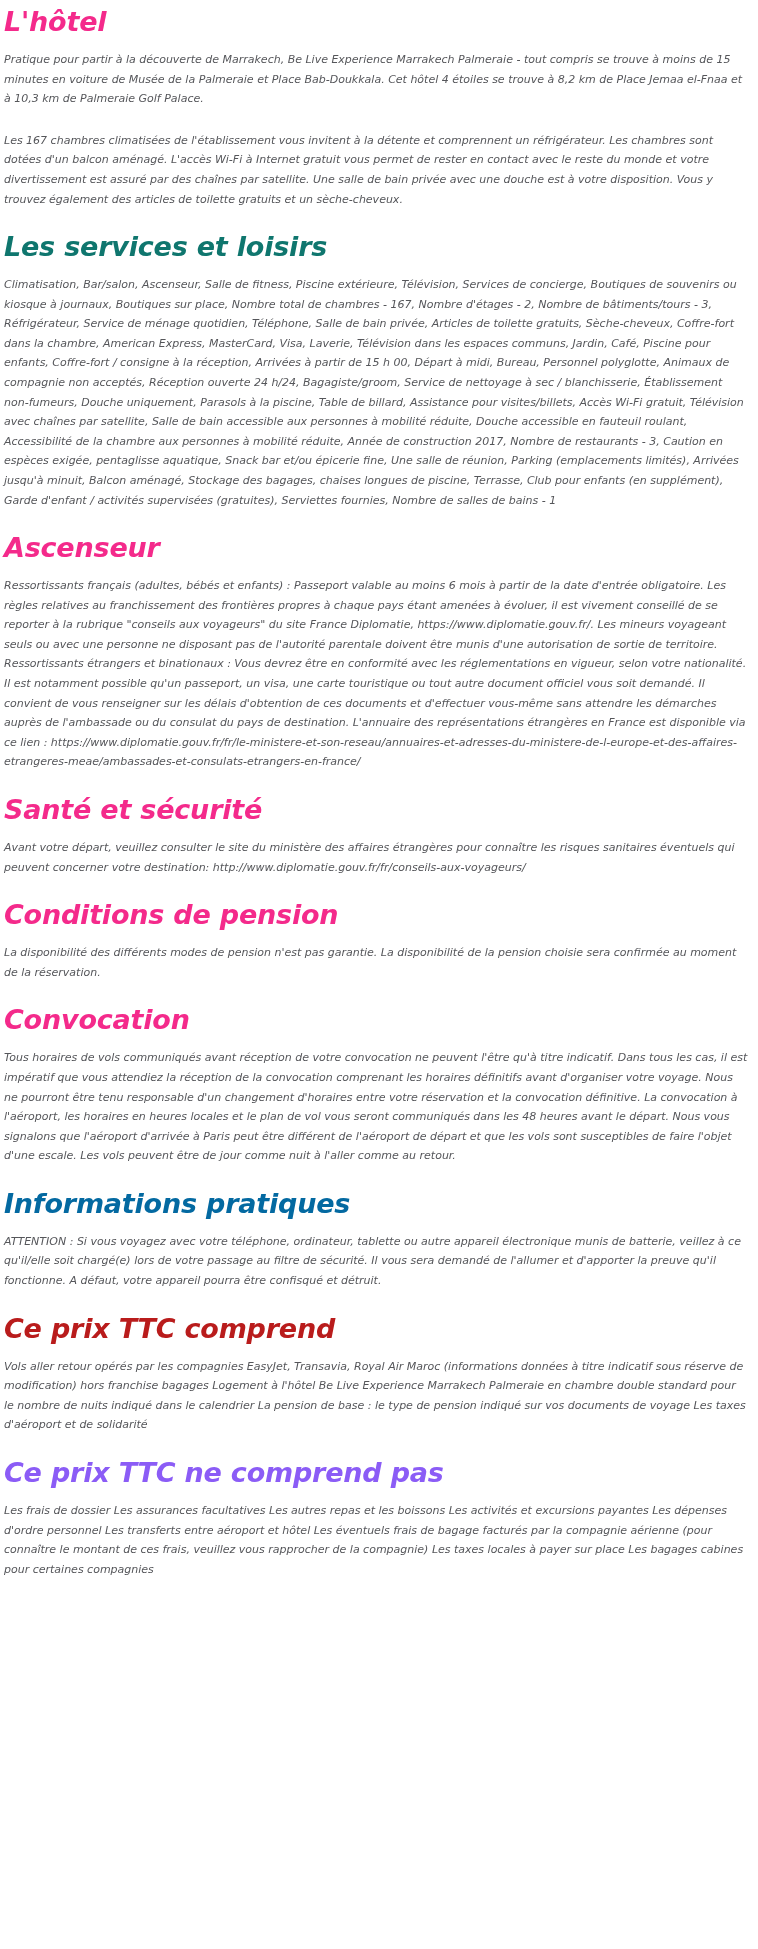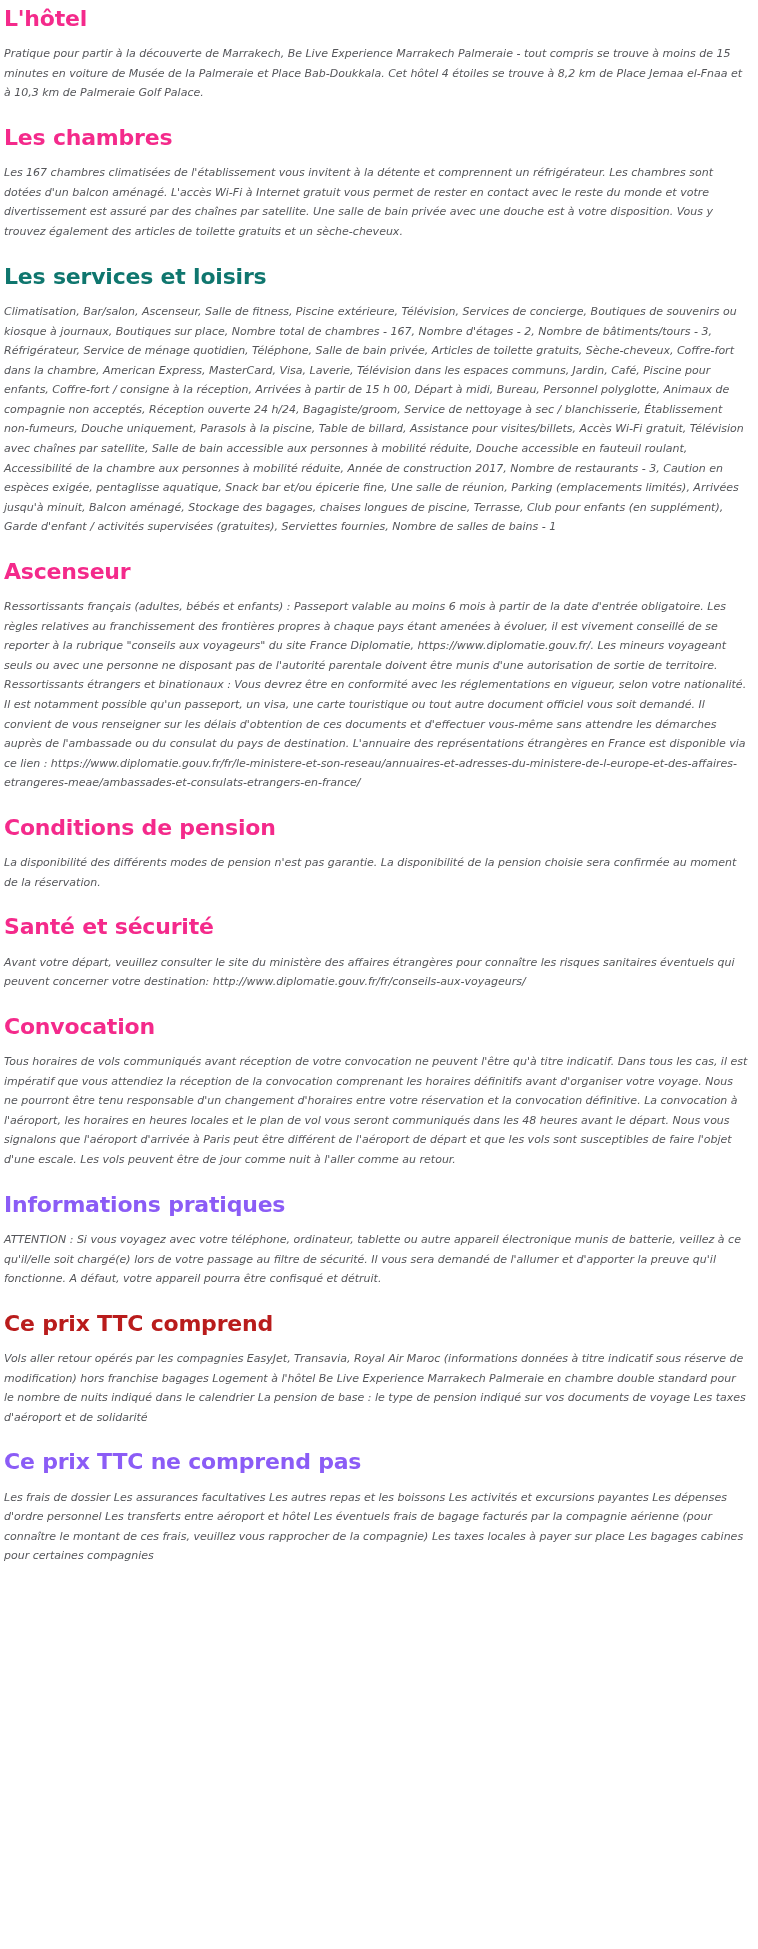--- a/index.html
+++ b/index.html
@@ -20,22 +20,23 @@
     background: #ffffff;
   }
   .section {
     margin: 0 0 22px 0;
   }
   .section:last-child {
     margin-bottom: 0;
   }
   h2.section-title {
     font-family: "DejaVu Sans", "Liberation Sans", sans-serif;
+    font-style: italic;
     font-weight: 700;
-    font-size: 22px;
+    font-size: 27px;
     line-height: 1.15;
     letter-spacing: -0.2px;
     color: #f42a8b;
     margin: 12px 0 13px 0;
     padding: 0;
   }
   p.section-body {
     font-family: "DejaVu Sans", "Liberation Sans", sans-serif;
     font-style: italic;
     font-weight: 400;
@@ -57,51 +58,50 @@
 <body style="background: rgb(255, 255, 255);">
 
 <div class="page">
 
   <section class="section first">
     <h2 class="section-title" style="color: rgb(244, 42, 139);">L'hôtel</h2>
     <p class="section-body" style="color: rgb(85, 86, 90);">Pratique pour partir à la découverte de Marrakech, Be Live Experience Marrakech Palmeraie - tout compris se trouve à moins de 15 minutes en voiture de Musée de la Palmeraie et Place Bab-Doukkala. Cet hôtel 4 étoiles se trouve à 8,2 km de Place Jemaa el-Fnaa et à 10,3 km de Palmeraie Golf Palace.</p>
   </section>
 
   <section class="section">
-    <h2 class="section-title" style="color: rgb(244, 42, 139);">Les chambres</h2>
     <p class="section-body" style="color: rgb(85, 86, 90);">Les 167 chambres climatisées de l'établissement vous invitent à la détente et comprennent un réfrigérateur. Les chambres sont dotées d'un balcon aménagé. L'accès Wi-Fi à Internet gratuit vous permet de rester en contact avec le reste du monde et votre divertissement est assuré par des chaînes par satellite. Une salle de bain privée avec une douche est à votre disposition. Vous y trouvez également des articles de toilette gratuits et un sèche-cheveux.</p>
   </section>
 
   <section class="section">
     <h2 class="section-title" style="color: #0f766e;">Les services et loisirs</h2>
     <p class="section-body" style="color: rgb(85, 86, 90);">Climatisation, Bar/salon, Ascenseur, Salle de fitness, Piscine extérieure, Télévision, Services de concierge, Boutiques de souvenirs ou kiosque à journaux, Boutiques sur place, Nombre total de chambres - 167, Nombre d'étages - 2, Nombre de bâtiments/tours - 3, Réfrigérateur, Service de ménage quotidien, Téléphone, Salle de bain privée, Articles de toilette gratuits, Sèche-cheveux, Coffre-fort dans la chambre, American Express, MasterCard, Visa, Laverie, Télévision dans les espaces communs, Jardin, Café, Piscine pour enfants, Coffre-fort / consigne à la réception, Arrivées à partir de 15 h 00, Départ à midi, Bureau, Personnel polyglotte, Animaux de compagnie non acceptés, Réception ouverte 24 h/24, Bagagiste/groom, Service de nettoyage à sec / blanchisserie, Établissement non-fumeurs, Douche uniquement, Parasols à la piscine, Table de billard, Assistance pour visites/billets, Accès Wi-Fi gratuit, Télévision avec chaînes par satellite, Salle de bain accessible aux personnes à mobilité réduite, Douche accessible en fauteuil roulant, Accessibilité de la chambre aux personnes à mobilité réduite, Année de construction 2017, Nombre de restaurants - 3, Caution en espèces exigée, pentaglisse aquatique, Snack bar et/ou épicerie fine, Une salle de réunion, Parking (emplacements limités), Arrivées jusqu'à minuit, Balcon aménagé, Stockage des bagages, chaises longues de piscine, Terrasse, Club pour enfants (en supplément), Garde d'enfant / activités supervisées (gratuites), Serviettes fournies, Nombre de salles de bains - 1</p>
   </section>
 
   <section class="section">
     <h2 class="section-title" style="color: rgb(244, 42, 139);">Ascenseur</h2>
     <p class="section-body" style="color: rgb(85, 86, 90);">Ressortissants français (adultes, bébés et enfants) : Passeport valable au moins 6 mois à partir de la date d'entrée obligatoire. Les règles relatives au franchissement des frontières propres à chaque pays étant amenées à évoluer, il est vivement conseillé de se reporter à la rubrique "conseils aux voyageurs" du site France Diplomatie, https://www.diplomatie.gouv.fr/. Les mineurs voyageant seuls ou avec une personne ne disposant pas de l'autorité parentale doivent être munis d'une autorisation de sortie de territoire. Ressortissants étrangers et binationaux : Vous devrez être en conformité avec les réglementations en vigueur, selon votre nationalité. Il est notamment possible qu'un passeport, un visa, une carte touristique ou tout autre document officiel vous soit demandé. Il convient de vous renseigner sur les délais d'obtention de ces documents et d'effectuer vous-même sans attendre les démarches auprès de l'ambassade ou du consulat du pays de destination. L'annuaire des représentations étrangères en France est disponible via ce lien : https://www.diplomatie.gouv.fr/fr/le-ministere-et-son-reseau/annuaires-et-adresses-du-ministere-de-l-europe-et-des-affaires-etrangeres-meae/ambassades-et-consulats-etrangers-en-france/</p>
   </section>
 
   <section class="section">
-    <h2 class="section-title" style="color: rgb(244, 42, 139);">Conditions de pension</h2>
-    <p class="section-body" style="color: rgb(85, 86, 90);">La disponibilité des différents modes de pension n'est pas garantie. La disponibilité de la pension choisie sera confirmée au moment de la réservation.</p>
+    <h2 class="section-title" style="color: rgb(244, 42, 139);">Santé et sécurité</h2>
+    <p class="section-body" style="color: rgb(85, 86, 90);">Avant votre départ, veuillez consulter le site du ministère des affaires étrangères pour connaître les risques sanitaires éventuels qui peuvent concerner votre destination: http://www.diplomatie.gouv.fr/fr/conseils-aux-voyageurs/</p>
   </section>
 
   <section class="section">
-    <h2 class="section-title" style="color: rgb(244, 42, 139);">Santé et sécurité</h2>
-    <p class="section-body" style="color: rgb(85, 86, 90);">Avant votre départ, veuillez consulter le site du ministère des affaires étrangères pour connaître les risques sanitaires éventuels qui peuvent concerner votre destination: http://www.diplomatie.gouv.fr/fr/conseils-aux-voyageurs/</p>
+    <h2 class="section-title" style="color: rgb(244, 42, 139);">Conditions de pension</h2>
+    <p class="section-body" style="color: rgb(85, 86, 90);">La disponibilité des différents modes de pension n'est pas garantie. La disponibilité de la pension choisie sera confirmée au moment de la réservation.</p>
   </section>
 
   <section class="section">
     <h2 class="section-title" style="color: rgb(244, 42, 139);">Convocation</h2>
     <p class="section-body" style="color: rgb(85, 86, 90);">Tous horaires de vols communiqués avant réception de votre convocation ne peuvent l'être qu'à titre indicatif. Dans tous les cas, il est impératif que vous attendiez la réception de la convocation comprenant les horaires définitifs avant d'organiser votre voyage. Nous ne pourront être tenu responsable d'un changement d'horaires entre votre réservation et la convocation définitive. La convocation à l'aéroport, les horaires en heures locales et le plan de vol vous seront communiqués dans les 48 heures avant le départ. Nous vous signalons que l'aéroport d'arrivée à Paris peut être différent de l'aéroport de départ et que les vols sont susceptibles de faire l'objet d'une escale. Les vols peuvent être de jour comme nuit à l'aller comme au retour.</p>
   </section>
 
   <section class="section">
-    <h2 class="section-title" style="color: #8b5cf6;">Informations pratiques</h2>
+    <h2 class="section-title" style="color: #0369a1;">Informations pratiques</h2>
     <p class="section-body" style="color: rgb(85, 86, 90);">ATTENTION : Si vous voyagez avec votre téléphone, ordinateur, tablette ou autre appareil électronique munis de batterie, veillez à ce qu'il/elle soit chargé(e) lors de votre passage au filtre de sécurité. Il vous sera demandé de l'allumer et d'apporter la preuve qu'il fonctionne. A défaut, votre appareil pourra être confisqué et détruit.</p>
   </section>
 
   <section class="section">
     <h2 class="section-title" style="color: #b91c1c;">Ce prix TTC comprend</h2>
     <p class="section-body" style="color: rgb(85, 86, 90);">Vols aller retour opérés par les compagnies EasyJet, Transavia, Royal Air Maroc (informations données à titre indicatif sous réserve de modification) hors franchise bagages Logement à l'hôtel Be Live Experience Marrakech Palmeraie en chambre double standard pour le nombre de nuits indiqué dans le calendrier La pension de base : le type de pension indiqué sur vos documents de voyage Les taxes d'aéroport et de solidarité</p>
   </section>
 
   <section class="section">
     <h2 class="section-title" style="color: #8b5cf6;">Ce prix TTC ne comprend pas</h2>

